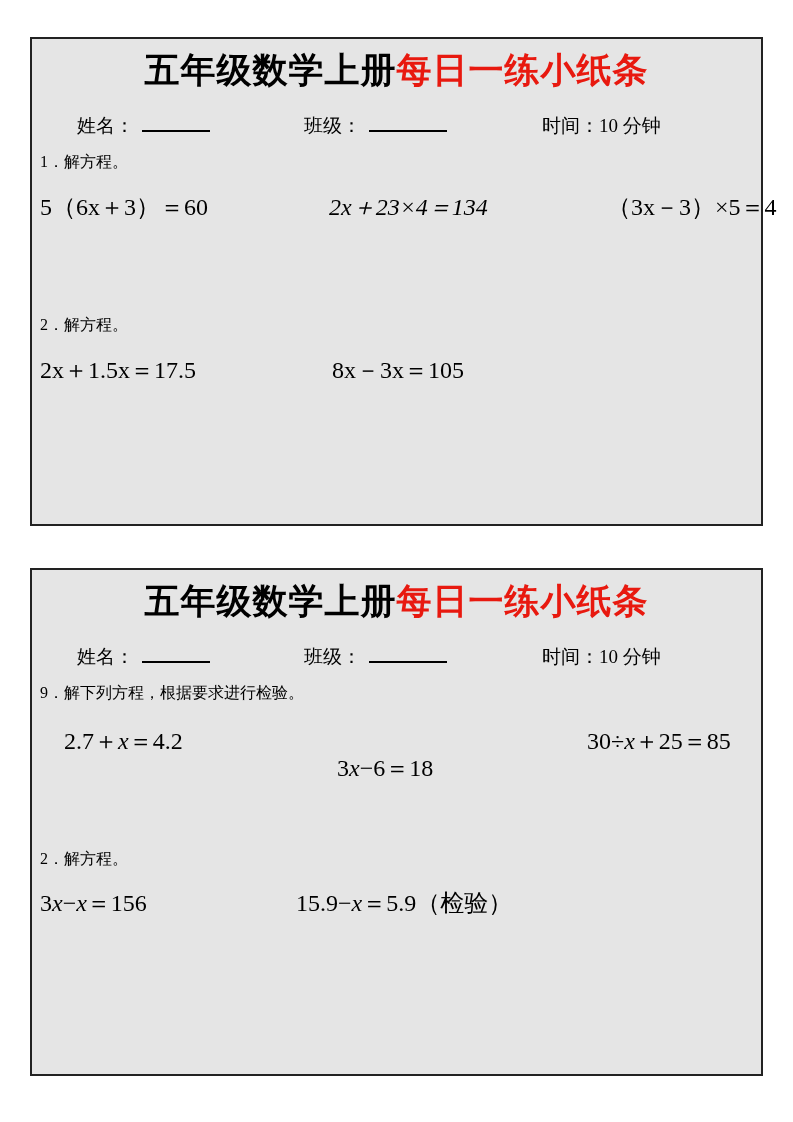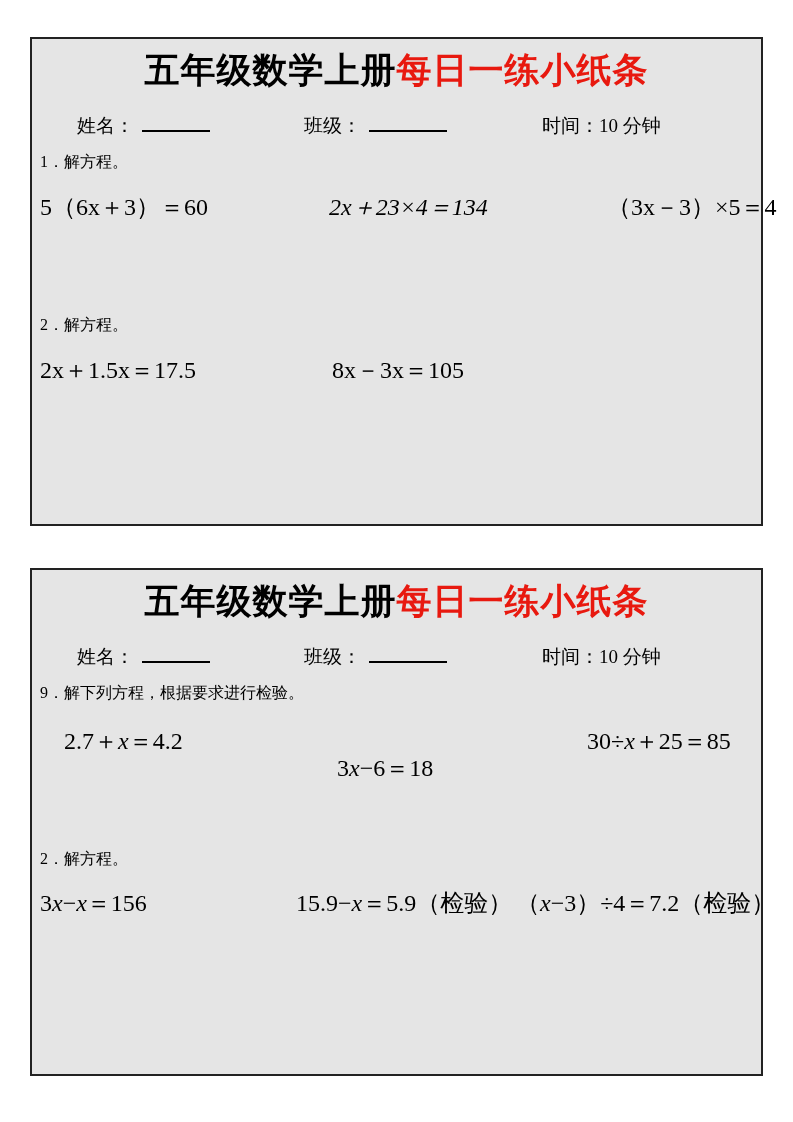--- a/index.html
+++ b/index.html
@@ -55,15 +55,14 @@
   <div class="eq-row" style="top:155px;">
     <span class="eq" style="left:8px;margin-left:24px;">2.7＋<i>x</i>＝4.2</span>
     <span class="eq" style="left:305px;margin-top:27px;">3<i>x</i>−6＝18</span>
     <span class="eq" style="left:555px;">30÷<i>x</i>＋25＝85</span>
   </div>
 
   <div class="sec-label" style="top:279px;">2．解方程。</div>
   <div class="eq-row" style="top:317px;">
     <span class="eq" style="left:8px;font-family:Liberation Serif, serif;">3<i>x</i>−<i>x</i>＝156</span>
     <span class="eq" style="left:264px;">15.9−<i>x</i>＝5.9（检验）</span>
-    <span class="eq" style="left:484px;">（<i>x</i>−3）÷4＝7.2（检验）</span>
   </div>
 </section>
 
 </body></html>

